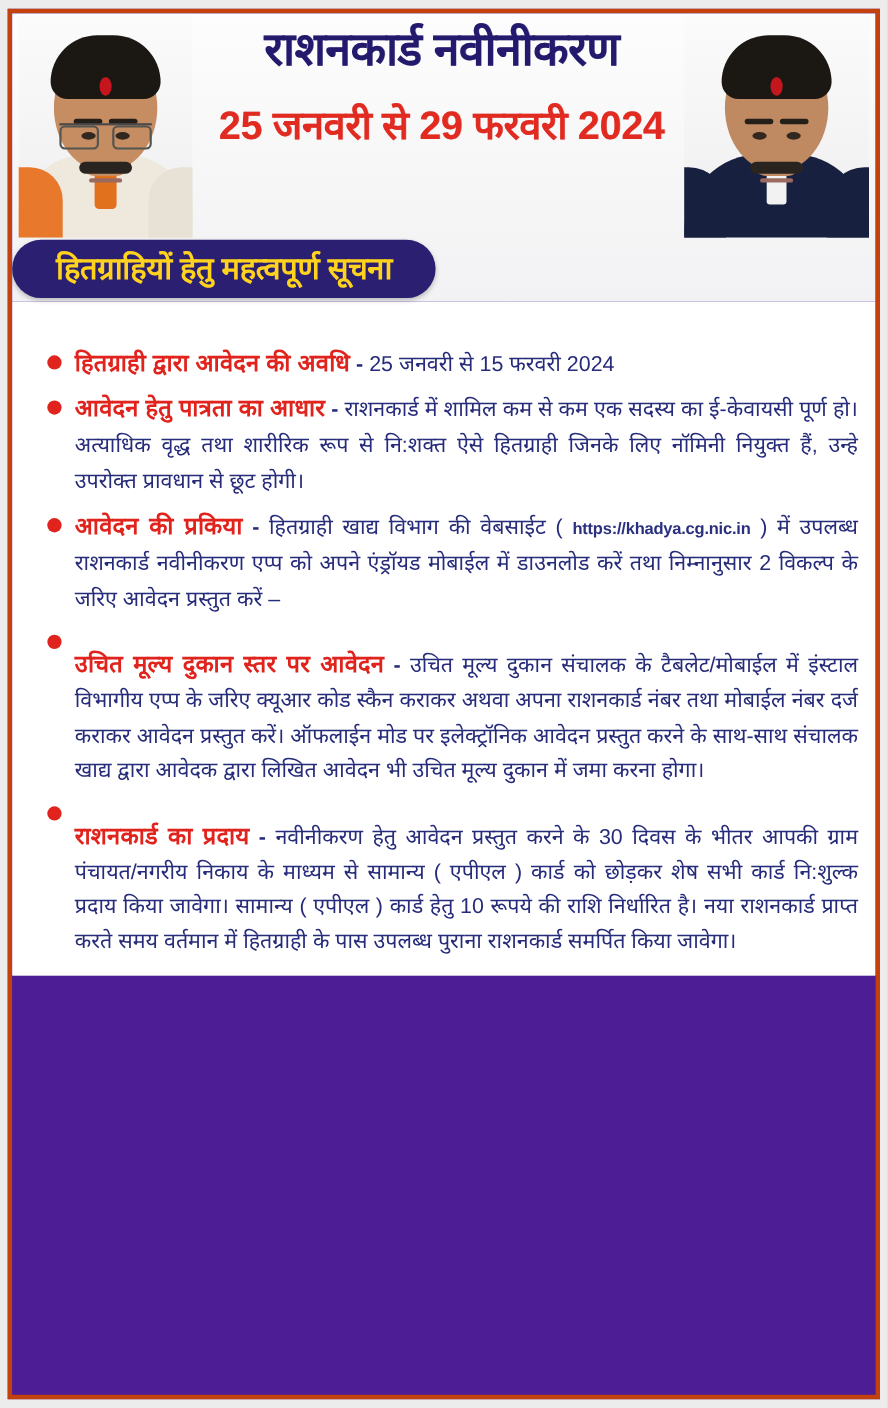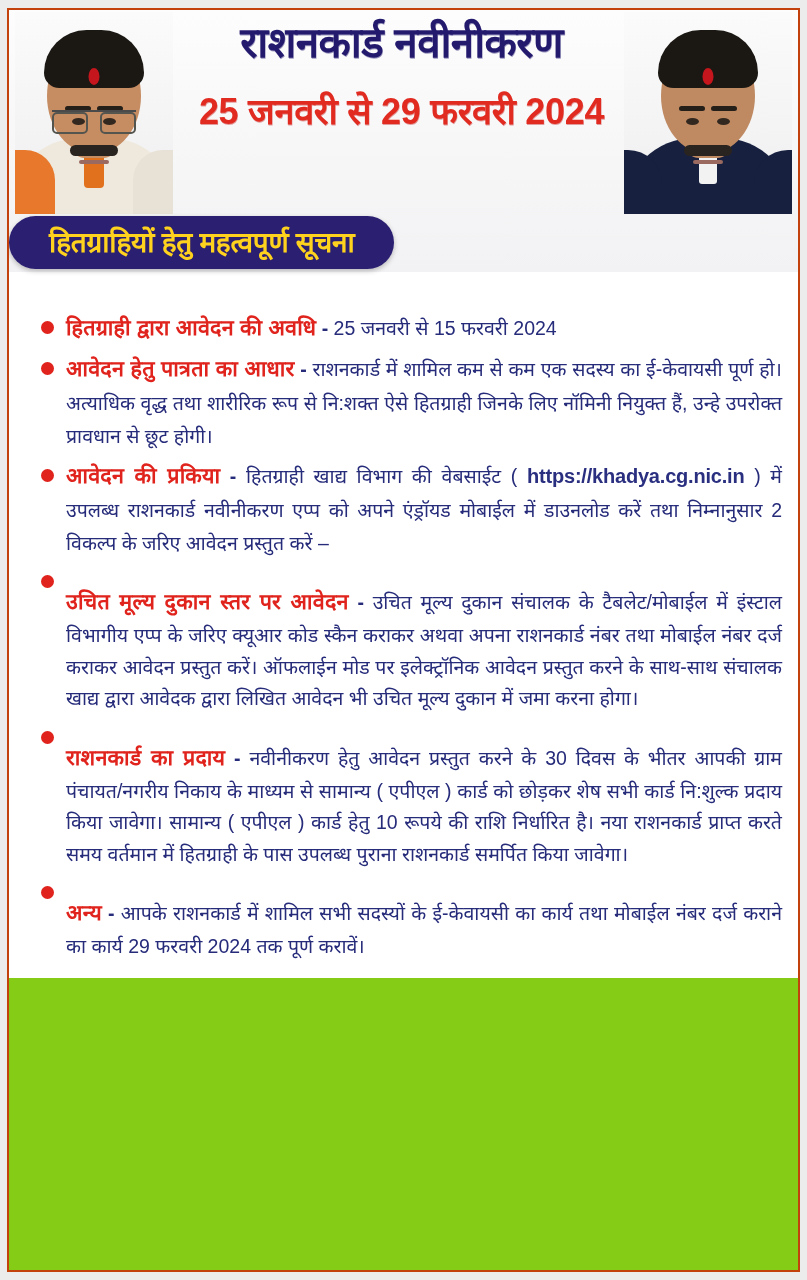--- a/index.html
+++ b/index.html
@@ -18,22 +18,22 @@
     width: 807px;
     height: 1280px;
     background: #ececed;
     padding: 8px 7px 8px 7px;
   }
 
   .frame {
     position: relative;
     width: 100%;
     height: 100%;
-    border: 2px solid #c2410c;
-    background: #84cc16;
+    border: 4px solid #c2410c;
+    background: #4c1d95;
     overflow: hidden;
   }
 
   
   .header {
     position: relative;
     height: 262px;
     background: linear-gradient(180deg,#fdfdfd 0%, #f6f6f7 60%, #f2f2f4 100%);
     overflow: visible;
   }
@@ -212,21 +212,21 @@
     color: #e0231c;
     font-weight: 700;
     font-size: 21.5px;
     letter-spacing: 0.2px;
   }
 
   .dash { color: #262b7a; font-weight: 700; }
 
   .url {
     font-weight: 700;
-    font-size: 20px;
+    font-size: 15px;
     color: #2a2f80;
     letter-spacing: -0.2px;
   }
 
   
   .item.dense .item-body { line-height: 1.62; margin-top: 21px; }
 </style>
 </head>
 <body>
 
@@ -317,22 +317,16 @@
         </div>
       </div>
 
       <div class="item dense">
         <span class="bullet"></span>
         <div class="item-body">
           <span class="lead">राशनकार्ड का प्रदाय</span><span class="dash"> - </span><span>नवीनीकरण हेतु आवेदन प्रस्तुत करने के 30 दिवस के भीतर आपकी ग्राम पंचायत/नगरीय निकाय के माध्यम से सामान्य ( एपीएल ) कार्ड को छोड़कर शेष सभी कार्ड नि:शुल्क प्रदाय किया जावेगा। सामान्य ( एपीएल ) कार्ड हेतु 10 रूपये की राशि निर्धारित है। नया राशनकार्ड प्राप्त करते समय वर्तमान में हितग्राही के पास उपलब्ध पुराना राशनकार्ड समर्पित किया जावेगा।</span>
         </div>
       </div>
 
-      <div class="item dense">
-        <span class="bullet"></span>
-        <div class="item-body">
-          <span class="lead">अन्य</span><span class="dash"> - </span><span>आपके राशनकार्ड में शामिल सभी सदस्यों के ई-केवायसी का कार्य तथा मोबाईल नंबर दर्ज कराने का कार्य 29 फरवरी 2024 तक पूर्ण करावें।</span>
-        </div>
-      </div>
 
     </div>
   </div>
 </div>
 
 </body></html>

